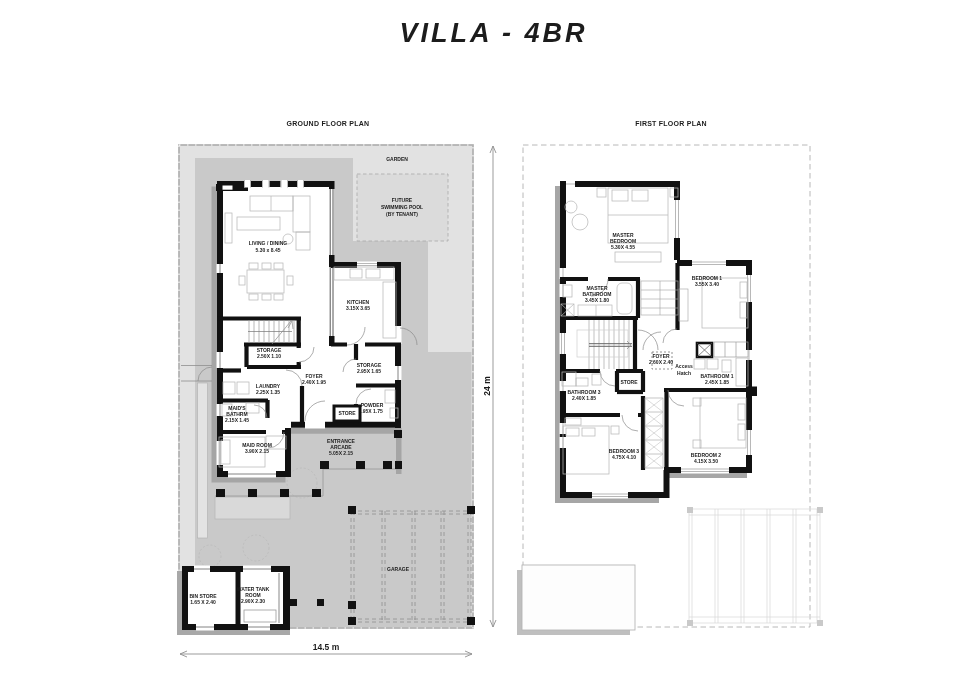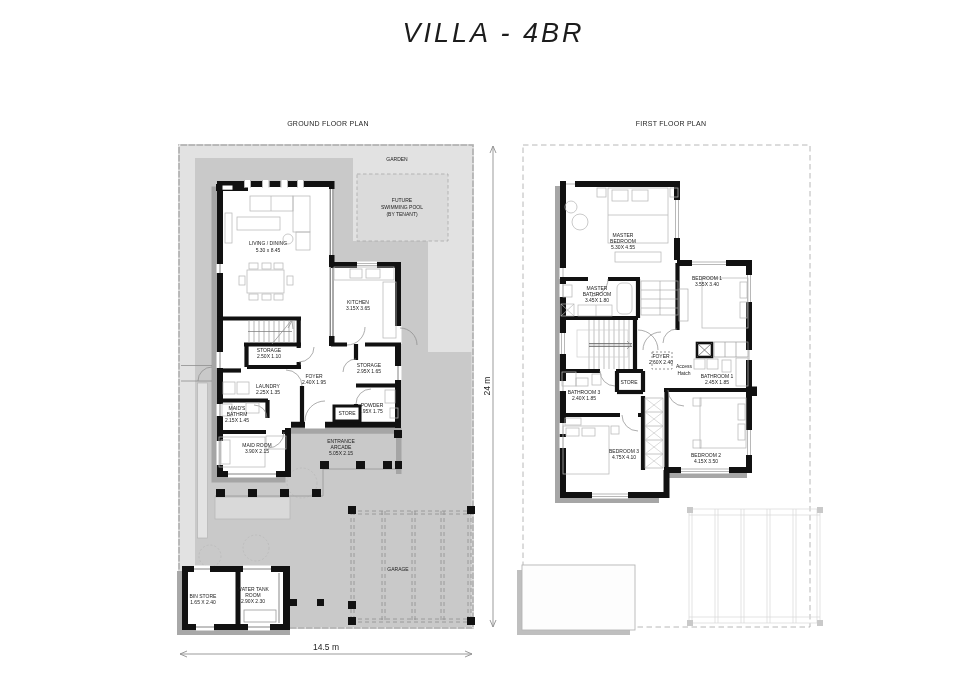--- a/index.html
+++ b/index.html
@@ -1,16 +1,16 @@
 <!DOCTYPE html>
 <html><head>
 <meta charset="utf-8">
 <style>
 html,body{margin:0;padding:0;background:#fff;}
-#c{position:relative;width:977px;height:684px;overflow:hidden;}
+#c{position:relative;width:977px;height:684px;overflow:hidden;font-weight:bold;}
 text{font-family:"Liberation Sans",sans-serif;fill:#1c1c1c;}
 .t{font-size:5px;text-anchor:middle;}
 .h{font-size:7px;text-anchor:middle;letter-spacing:.25px;}
 .d{font-size:8.5px;text-anchor:middle;}
 .w{stroke:#111;stroke-width:6;fill:none;stroke-linecap:butt;}
 .iw{stroke:#111;stroke-width:4.2;fill:none;stroke-linecap:butt;}
 .f{stroke:#b8b8b8;stroke-width:0.75;fill:none;}
 .dr{stroke:#8a8a8a;stroke-width:0.7;fill:none;}
 .dim{stroke:#909090;stroke-width:0.9;fill:none;}
 </style>

